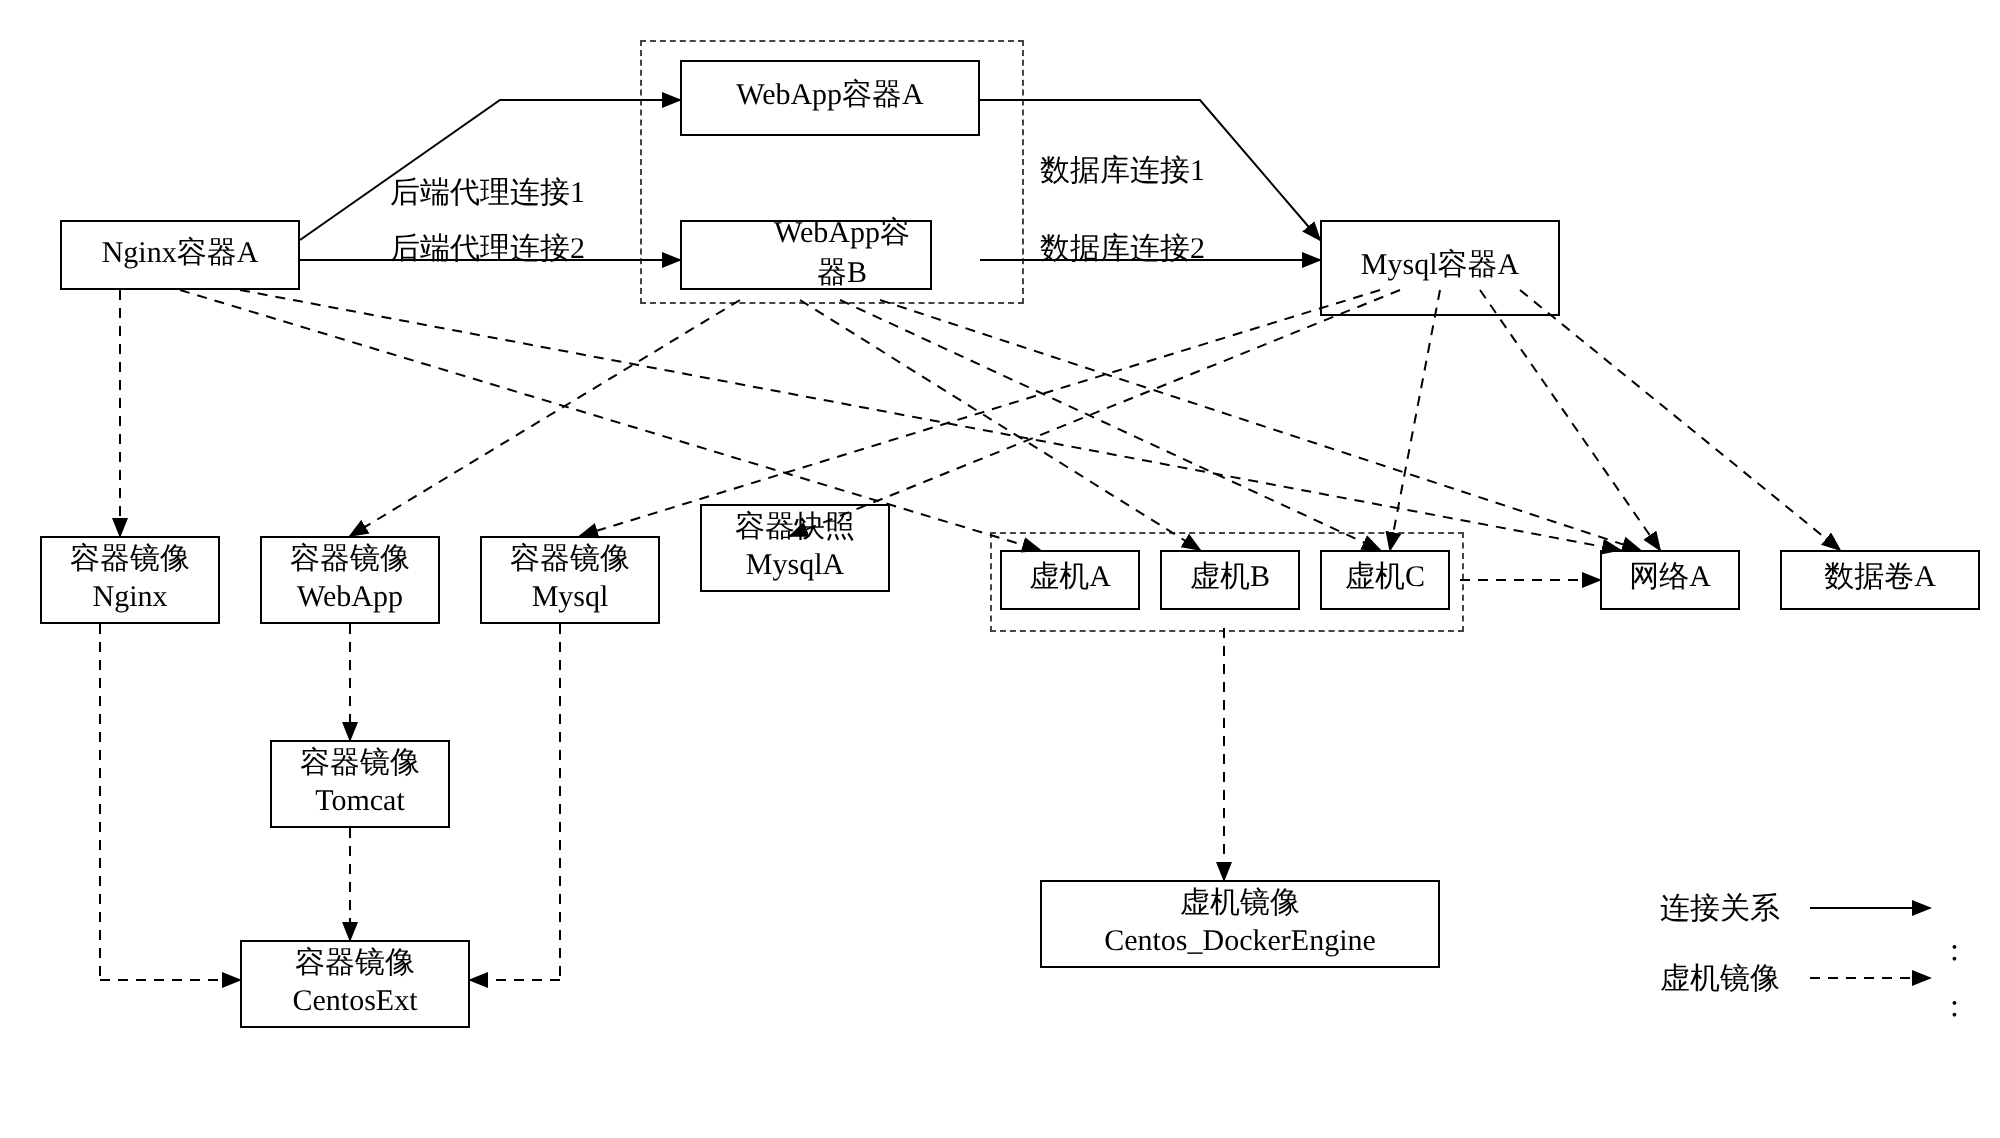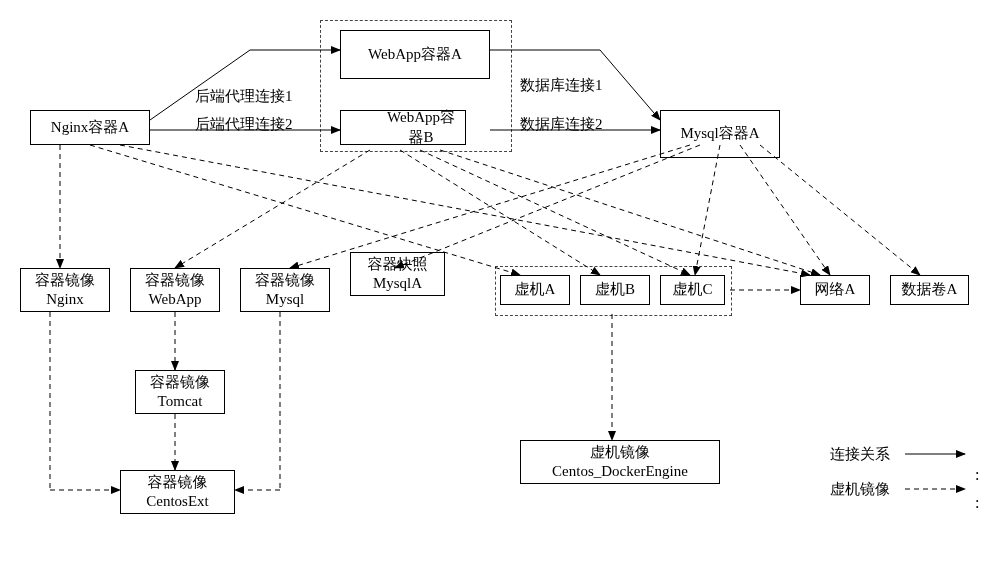--- a/index.html
+++ b/index.html
@@ -47,21 +47,21 @@
 </style>
 </head>
 <body>
 
 <div class="group" style="left:320px; top:20px; width:190px; height:130px;"></div>
 <div class="group" style="left:495px; top:266px; width:235px; height:48px;"></div>
 
 <div class="box" style="left:30px; top:110px; width:120px; height:35px;">
     <span>Nginx容器A</span>
   </div>
-<div class="box" style="left:340px; top:30px; width:150px; height:49px;">
+<div class="box" style="left:340px; top:30px; width:150px; height:38px;">
     <span>WebApp容器A</span>
   </div>
 <div class="box" style="left:340px; top:110px; width:126px; height:35px;padding-left:40px;">
     <span>WebApp容器B</span>
   </div>
 <div class="box" style="left:660px; top:110px; width:120px; height:48px;">
     <span>Mysql容器A</span>
   </div>
 
 <div class="box" style="left:20px; top:268px; width:90px; height:44px;">
@@ -85,21 +85,21 @@
   </div>
 <div class="box" style="left:580px; top:275px; width:70px; height:30px;">
     <span>虚机B</span>
   </div>
 <div class="box" style="left:660px; top:275px; width:65px; height:30px;">
     <span>虚机C</span>
   </div>
 <div class="box" style="left:800px; top:275px; width:70px; height:30px;">
     <span>网络A</span>
   </div>
-<div class="box" style="left:890px; top:275px; width:79px; height:30px;">
+<div class="box" style="left:890px; top:275px; width:100px; height:30px;">
     <span>数据卷A</span>
   </div>
 
 <div class="box" style="left:135px; top:370px; width:90px; height:44px;">
     <span style="white-space:pre;">容器镜像
 Tomcat</span>
   </div>
 <div class="box" style="left:120px; top:470px; width:115px; height:44px;">
     <span style="white-space:pre;">容器镜像
 CentosExt</span>

